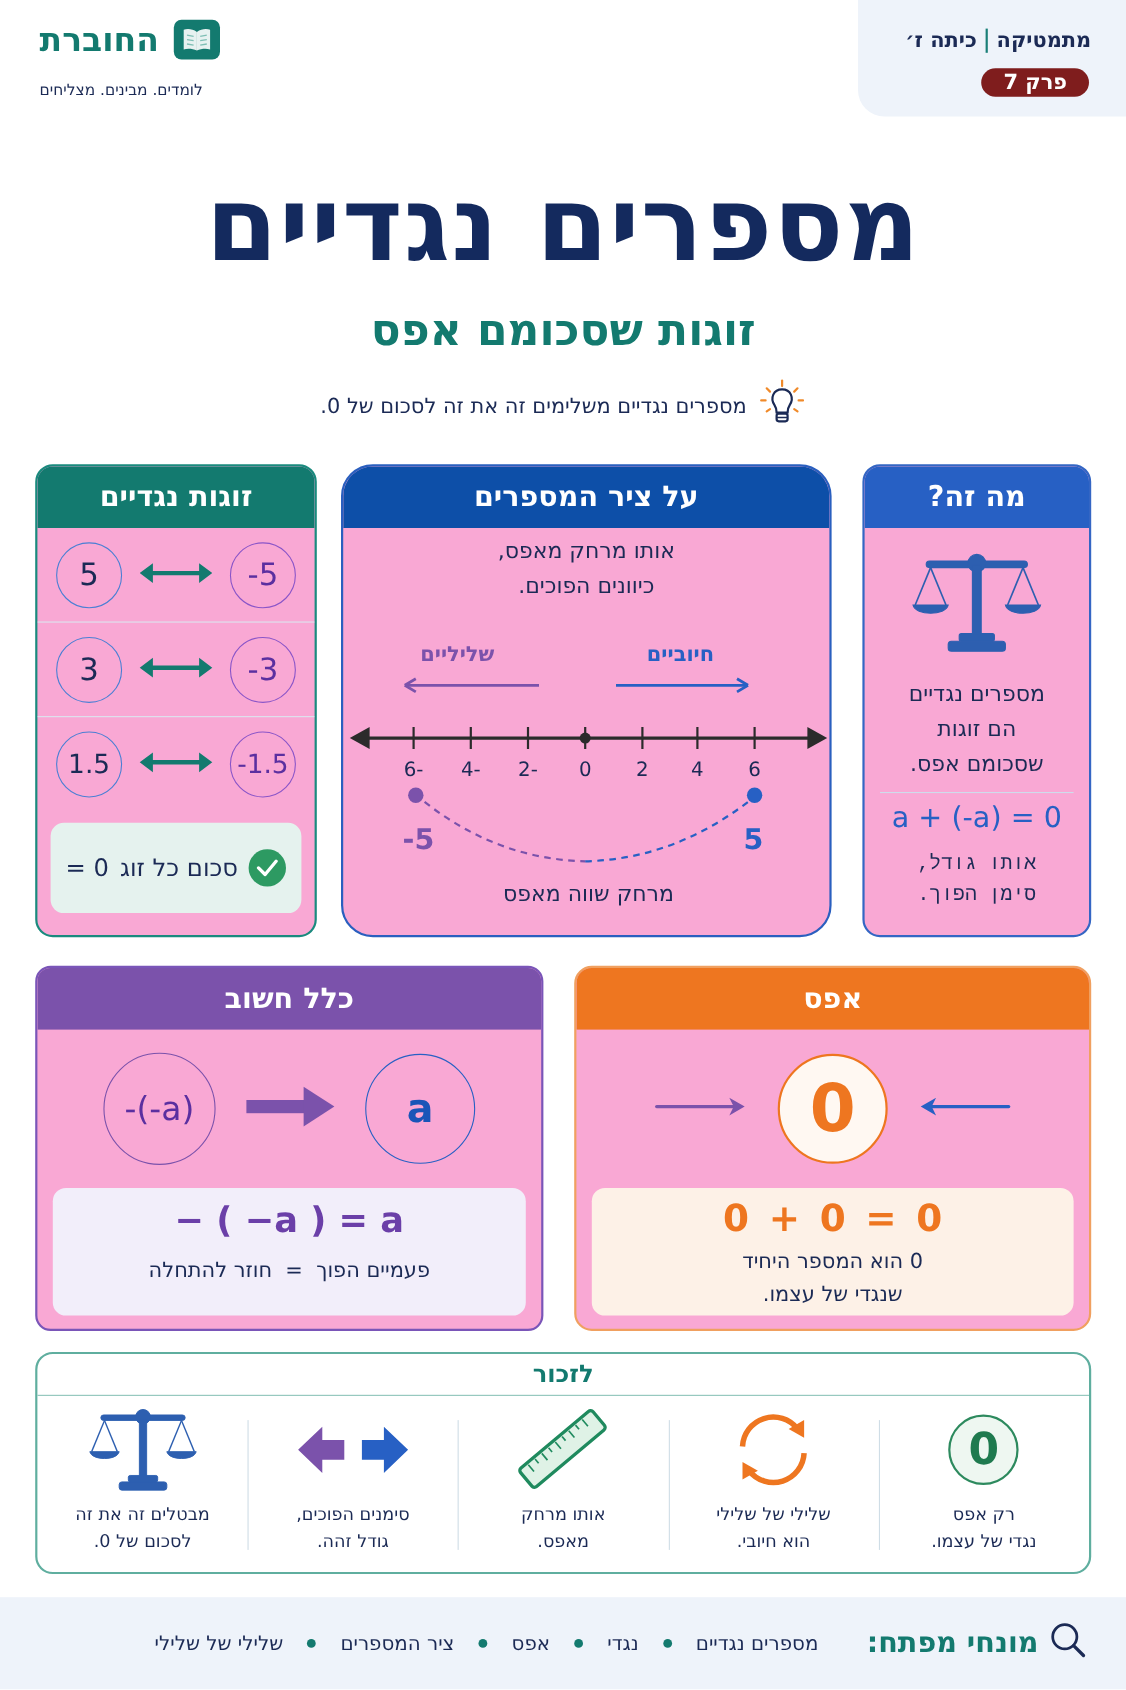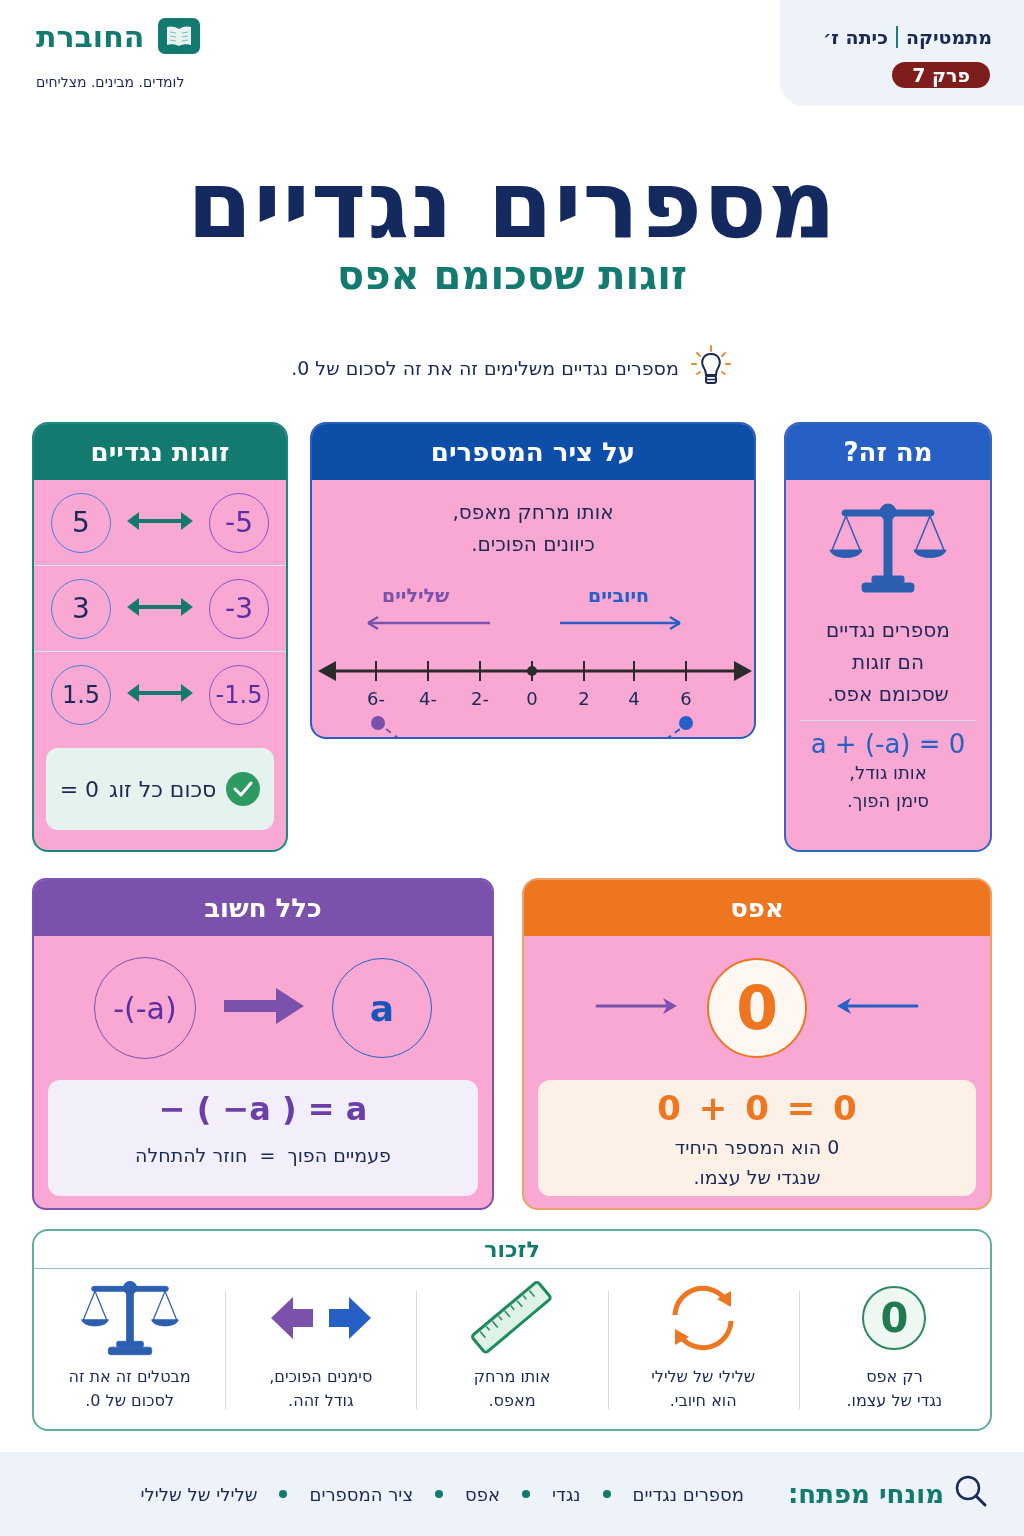--- a/index.html
+++ b/index.html
@@ -32,21 +32,21 @@
     display: flex; align-items: center; justify-content: center;
   }
   .logo-tag { font-size: 14px; color: #1b2a55; margin-top: 20px; text-align: left; }
 
   .main-title {
     position: absolute; top: 150px; left: 0; width: 1024px; text-align: center;
     font-size: 94px; font-weight: 900; color: #142a5e; letter-spacing: 1px;
     font-family: "DejaVu Sans", sans-serif;
   }
   .subtitle {
-    position: absolute; top: 252px; left: 0; width: 1024px; text-align: center;
+    position: absolute; top: 278px; left: 0; width: 1024px; text-align: center;
     font-size: 40px; font-weight: bold; color: #137a6f;
   }
   .tip {
     position: absolute; top: 344px; left: 0; width: 1024px; display: flex;
     justify-content: center; align-items: center; gap: 10px; font-size: 19px; color: #1b2a55;
   }
 
   
   .card {
     position: absolute; background: #f9a8d4; border-radius: 16px; overflow: hidden;
@@ -193,29 +193,29 @@
       </g>
     </svg>
   </div>
   <div class="center-text" style="margin-top:18px; font-size:20px;">
     <div>מספרים נגדיים</div>
     <div>הם זוגות</div>
     <div>שסכומם אפס.</div>
   </div>
   <div style="margin:10px 14px 0; border-top:1.5px solid #cfdcec;"></div>
   <div style="text-align:center; color:#2760c4; font-size:26px; margin-top:8px; direction:ltr;">a + (-a) = 0</div>
-  <div class="center-text" style="font-size:18px; line-height:28px; margin-top:0;">
+  <div class="center-text" style="font-size:18px; line-height:28px; margin-top:13px;font-family:Liberation Mono, monospace;">
     <div>אותו גודל,</div>
     <div>סימן הפוך.</div>
   </div>
 </div>
 
-<div class="card blue2" style="top:422px; left:310px; width:446px; height:317px;">
+<div class="card blue2" style="top:422px; left:310px; width:446px; height:430px;border-radius:29px;">
   <div class="card-head">על ציר המספרים</div>
-  <div class="center-text" style="margin-top:16px;">
+  <div class="center-text" style="margin-top:4px;">
     <div>אותו מרחק מאפס,</div>
     <div>כיוונים הפוכים.</div>
   </div>
   <div class="abs" style="top:160px; left:70px; color:#7b52ab; font-size:19px; font-weight:bold;">שליליים</div>
   <div class="abs" style="top:160px; left:276px; color:#2760c4; font-size:19px; font-weight:bold;">חיוביים</div>
   <svg class="abs" style="top:185px; left:0;" width="446" height="240" viewBox="0 0 446 240">
 
     <line x1="178" y1="14" x2="56" y2="14" stroke="#7b52ab" stroke-width="2.5"></line>
     <path d="M56 14 L66 8 M56 14 L66 20" stroke="#7b52ab" stroke-width="2.5" fill="none"></path>
     <line x1="248" y1="14" x2="368" y2="14" stroke="#2760c4" stroke-width="2.5"></line>

